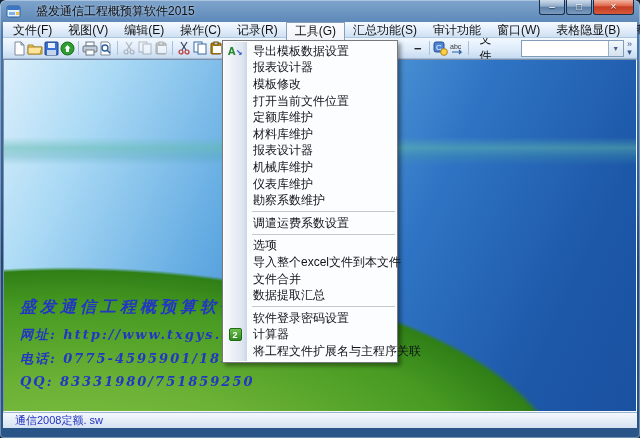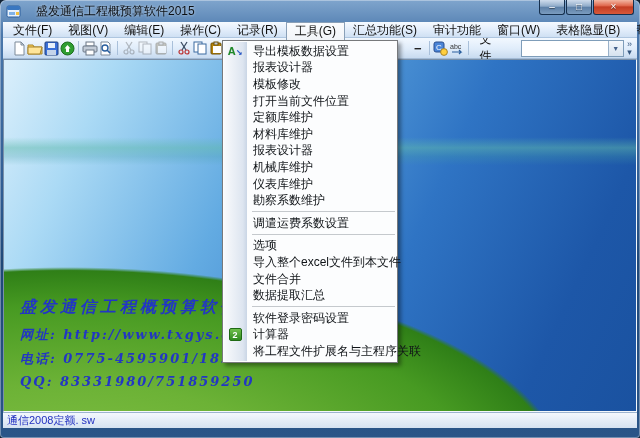--- a/index.html
+++ b/index.html
@@ -73,21 +73,21 @@
       linear-gradient(to bottom, rgba(0,0,0,0) 22%, rgba(95,185,170,.50) 25%, rgba(70,160,165,.28) 27.5%, rgba(0,0,0,0) 30%),
       linear-gradient(115deg, #dbeffb 0%, #abdaf5 14%, #63abe2 36%, #2f74c4 62%, #1d57a8 85%, #1a52a0 100%);
     overflow:hidden;
   }
   .desktop-text { position:absolute; left:16px; bottom:16px; color:#2236c4; font-family:"DejaVu Serif","Liberation Serif",serif; font-style:italic; font-weight:bold; }
   .dt-line1 { font-size:16px; letter-spacing:4px; margin-bottom:8px; }
   .dt-line  { font-size:13px; letter-spacing:2px; margin-bottom:6px; }
 
   
   .statusbar {
-    height:16px; display:flex; align-items:center; padding:0 4px;
+    height:16px; display:flex; align-items:center; padding:0 12px;
     background:linear-gradient(#f4f8fd,#d5e2f1); border-top:1px solid #9db4cf;
     color:#2230c0; font-size:11px;
   }
 
   
   .dropdown {
     position:absolute; left:222px; top:40px; width:176px; z-index:50;
     background:#fcfdfe; border:1px solid #77797c;
     box-shadow:3px 3px 4px rgba(0,0,0,.38);
     padding:2px 0;

